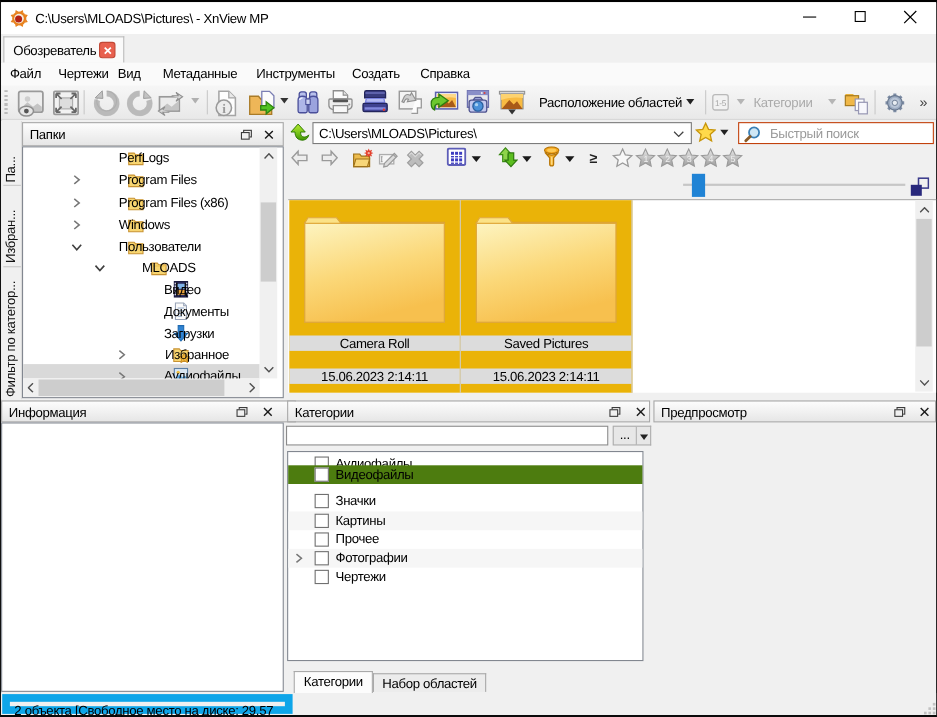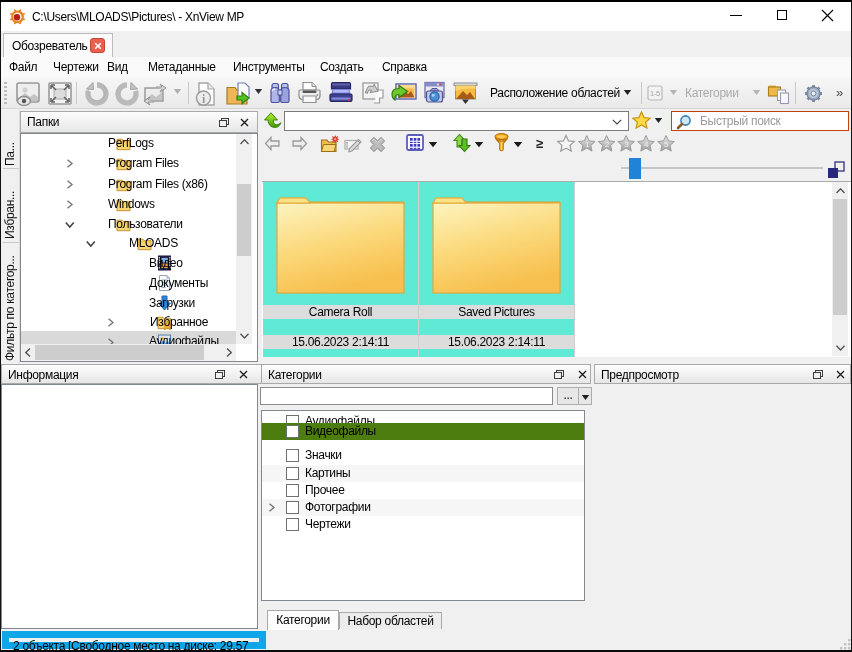--- a/index.html
+++ b/index.html
@@ -14,21 +14,21 @@
 .flo { position:absolute; width:10px; height:9px; }
 .flo .b1 { position:absolute; left:2px; top:0; width:8px; height:7px; border:1px solid #3c3c3c; background:#f0f0f0;}
 .flo .b2 { position:absolute; left:0; top:2px; width:8px; height:7px; border:1px solid #3c3c3c; background:#f0f0f0;}
 .white-frame { position:absolute; background:#fff; border:1px solid #828790; }
 .vtab { position:absolute; left:1px; width:19px; background:#f0f0f0; }
 .vtab span { position:absolute; left:16px; bottom:4px; transform-origin:0 100%; transform:rotate(-90deg); white-space:nowrap; font-size:12px; color:#111; }
 .tree-row { position:absolute; height:20px; line-height:20px; white-space:nowrap;padding-left:28px; }
 .chev { stroke:#777; stroke-width:1.4; fill:none; }
 .sb { position:absolute; background:#f0f0f0; }
 .sb-thumb { position:absolute; background:#cdcdcd; }
-.cell { position:absolute; top:182px; height:175px; background:#5eead4; }
+.cell { position:absolute; top:182px; height:175px; background:#eab308; }
 .band { position:absolute; left:0; width:100%; background:#dcdcdc; text-align:center; }
 .cat-row { position:absolute; left:262px; width:321px; height:17px; line-height:17px; }
 .cbox { position:absolute; left:24px; top:2px; width:13px; height:13px; background:#fff; border:1px solid #707070; }
 </style></head>
 <body>
 <div class="win"></div>
 
 <div class="titlebar">
   <svg class="abs" style="left:8px;top:6px" width="17" height="17" viewBox="0 0 17 17">
     <circle cx="8.5" cy="8.8" r="6.4" fill="#e8821e"></circle>
@@ -395,20 +395,21 @@
     <defs>
         <linearGradient id="garr" x1="0" y1="0" x2="0" y2="1">
           <stop offset="0" stop-color="#b8e830"></stop>
           <stop offset="0.5" stop-color="#7ec81c"></stop>
           <stop offset="1" stop-color="#3f9404"></stop>
         </linearGradient>
       </defs>
     <path d="M8 0.8 L1.5 8 H5.2 C5.2 12.5 7.5 15.6 12.5 15.4 C15.5 15.2 17.3 13 17.7 10.6 C15.8 13 12.6 13.2 11.2 11.6 C10.4 10.7 10.3 9.5 10.3 8 H14.5 Z" fill="url(#garr)" stroke="#2f7a02" stroke-width="0.9"></path>
   </svg>
   <div class="abs" style="left:284px;top:111px;width:345px;height:20px;background:#fff;border:1px solid #7b7b7b;line-height:18px">
+    <span class="abs" style="left:5px">C:\Users\MLOADS\Pictures\</span>
     <svg class="abs" style="left:327px;top:7px" width="10" height="6" viewBox="0 0 10 6">
         <path d="M0.8 0.8 L5 5 L9.2 0.8" fill="none" stroke="#444" stroke-width="1.2"></path>
       </svg>
   </div>
   <svg class="abs" style="left:632px;top:111px" width="19" height="19" viewBox="0 0 19 19">
     <path d="M9.5 1 l2.6 5.6 l6 0.6 l-4.5 4 l1.3 5.9 l-5.4 -3.1 l-5.4 3.1 l1.3 -5.9 l-4.5 -4 l6 -0.6 z" fill="#ffd94a" stroke="#c8960c" stroke-width="1.2"></path>
   </svg>
   <svg class="abs" style="left:654px;top:117px" width="9" height="7" viewBox="0 0 9 7">
       <path d="M0.8 1 L8.2 1 L4.5 6 Z" fill="#222"></path>
     </svg>

